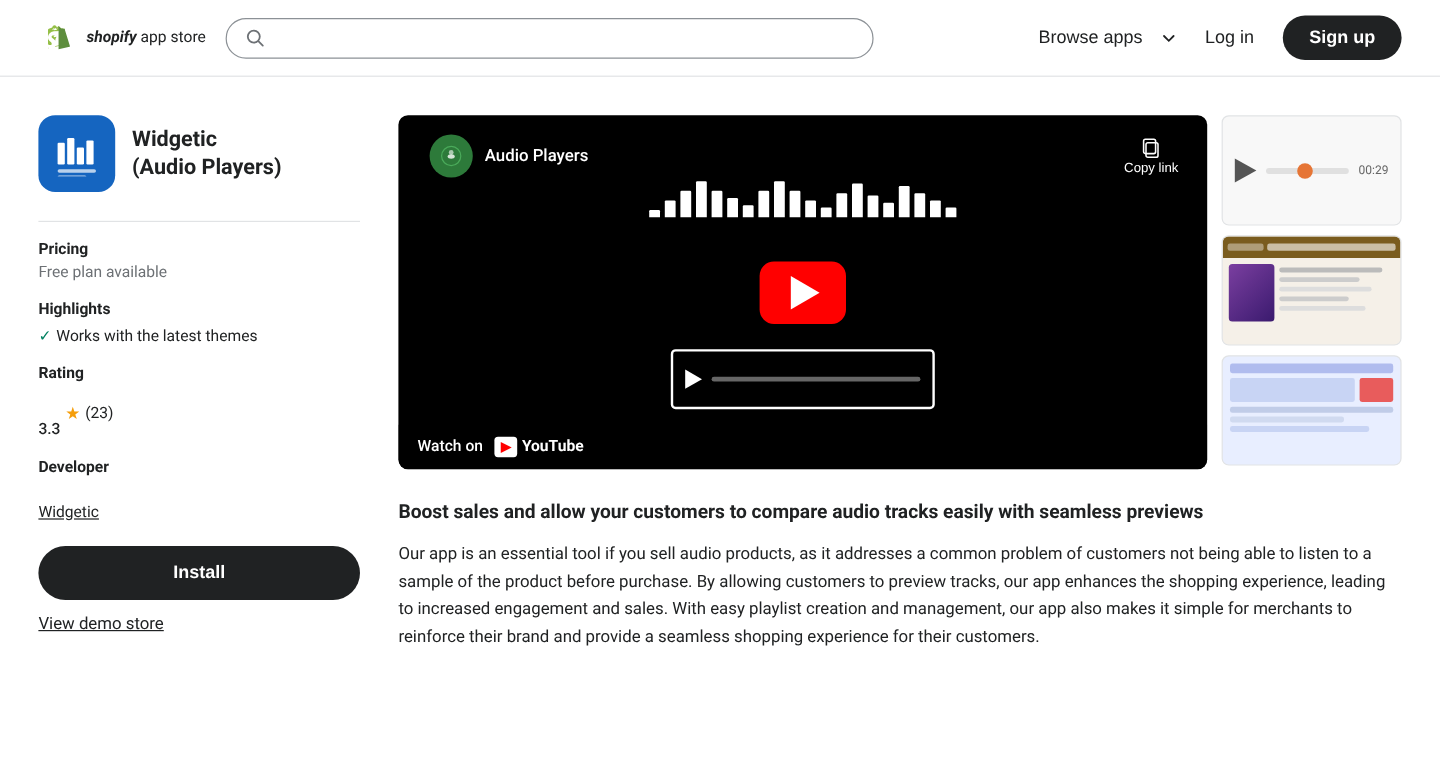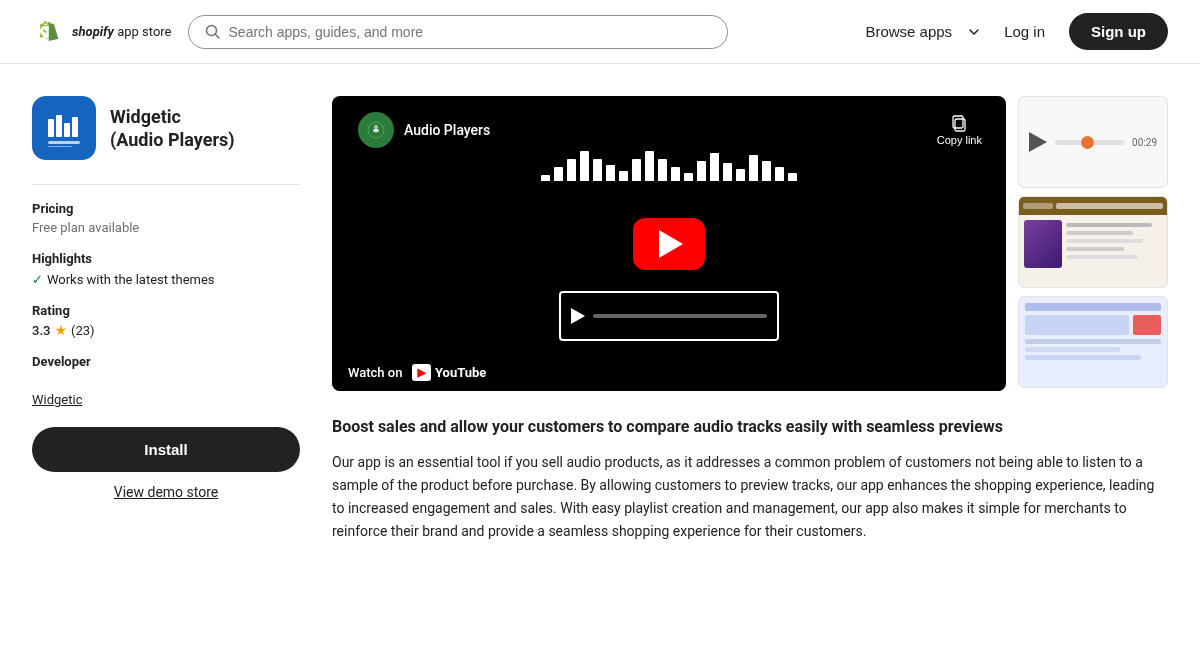--- a/index.html
+++ b/index.html
@@ -20,21 +20,20 @@
     <span style="font-size:13px;font-weight:400;">
       <em style="font-style:italic;font-weight:700;">shopify</em><span> app store</span>
     </span>
   </a>
 
   <div style="flex:1;max-width:540px;display:flex;align-items:center;border:1px solid #8c9196;border-radius:24px;padding:8px 16px;gap:8px;">
     <svg width="16" height="16" viewBox="0 0 16 16" fill="none" style="color:#6d7175;flex-shrink:0;">
       <circle cx="6.5" cy="6.5" r="5" stroke="#6d7175" stroke-width="1.5"></circle>
       <path d="M10.5 10.5L14 14" stroke="#6d7175" stroke-width="1.5" stroke-linecap="round"></path>
     </svg>
-    <input type="text" style="border: none; outline: none; width: 100%; font-size: 14px; color: rgb(32, 34, 35); background: transparent;" placeholder="Search apps, guides, and more">
   </div>
 
   <div style="display:flex;align-items:center;gap:24px;margin-left:auto;">
     <button style="display:flex;align-items:center;gap:16px;background:none;border:none;cursor:pointer;font-size:15px;font-weight:500;color:#202223;">
       <span>Browse apps</span>
       <svg width="12" height="12" viewBox="0 0 12 12">
           <path d="M2 4l4 4 4-4" stroke="#202223" stroke-width="1.5" fill="none" stroke-linecap="round"></path>
         </svg>
     </button>
     <button style="background:none;border:none;cursor:pointer;font-size:15px;font-weight:500;color:#202223;">Log in</button>
@@ -75,33 +74,33 @@
       <div style="font-size:13px;font-weight:700;margin-bottom:6px;">Highlights</div>
       <div style="display:flex;align-items:center;gap:4px;">
         <span style="color:#008060;font-size:13px;">✓</span>
         <span style="font-size:13px;color:#202223;">Works with the latest themes</span>
       </div>
     </div>
 
     <div style="margin-bottom:16px;">
       <div style="font-size:13px;font-weight:700;margin-bottom:4px;">Rating</div>
       <div style="display:flex;align-items:center;gap:4px;">
-        <span style="font-size:13px;font-weight:500;">3.3</span>
+        <span style="font-size:13px;font-weight:500;margin-top:28px;">3.3</span>
         <span style="color:#f59e0b;font-size:14px;">★</span>
         <span style="font-size:13px;color:#202223;">(23)</span>
       </div>
     </div>
 
     <div style="margin-bottom:20px;">
       <div style="font-size:13px;font-weight:700;margin-bottom:22px;">Developer</div>
       <a href="#" style="font-size:13px;color:#202223;text-decoration:underline;">Widgetic</a>
     </div>
 
     <button style="width:100%;background:#202223;color:#fff;border:none;border-radius:24px;padding:14px;font-size:15px;font-weight:600;cursor:pointer;margin-bottom:12px;">Install</button>
-    <a href="#" style="display:block;text-align:center;font-size:14px;color:#202223;text-decoration:underline;cursor:pointer;">View demo store</a>
+    <a href="#" style="display:block;font-size:14px;color:#202223;text-decoration:underline;cursor:pointer;">View demo store</a>
   </aside>
 
   <main style="flex:1;min-width:0;">
 
     <div style="display:flex;gap:12px;margin-bottom:24px;">
 
       <div style="flex:1;background:#000;border-radius:8px;overflow:hidden;position:relative;min-height:295px;">
 
         <div style="display:flex;align-items:center;justify-content:space-between;padding:12px 14px;position:relative;z-index:2;margin-left:12px;">
           <div style="display:flex;align-items:center;gap:10px;">

